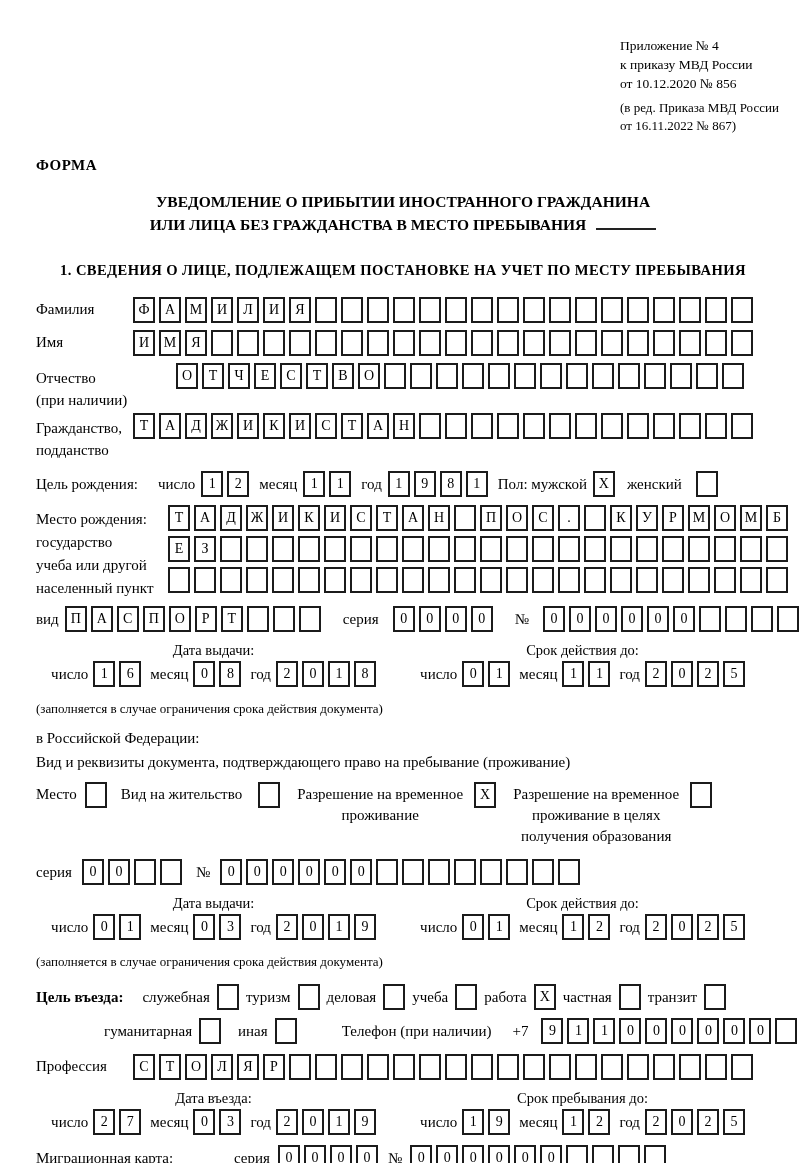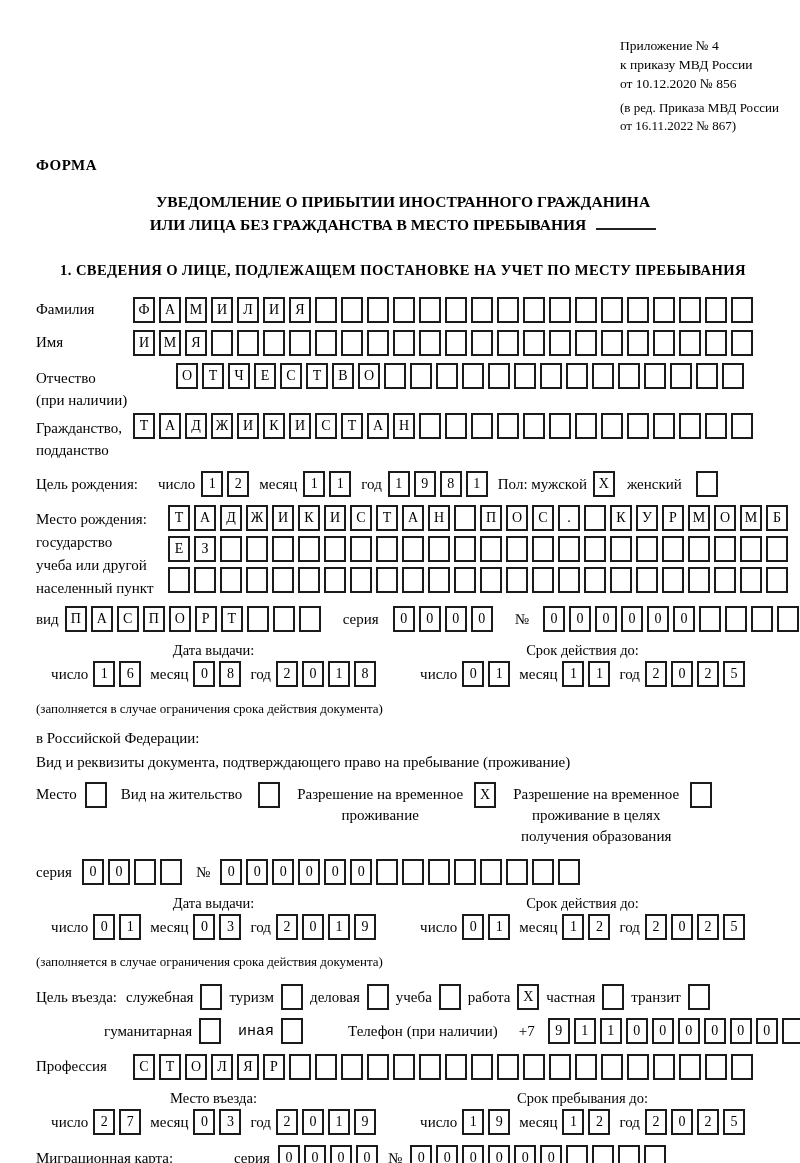--- a/index.html
+++ b/index.html
@@ -45,21 +45,21 @@
   .note-line { text-align:left; font-size:13px; margin-top:14px; padding-right:2px; }
 
   .para { margin-top:9px; line-height:24px; }
 
   .permit-row { display:flex; align-items:flex-start; margin-top:8px; gap:14px; }
   .opt { display:flex; align-items:flex-start; gap:8px; white-space:nowrap; }
   .opt .olbl { padding-top:4px; }
   .opt .multi { text-align:center; line-height:21px; white-space:normal; width:172px; padding-top:2px; }
 
   .purpose-row { display:flex; align-items:center; margin-top:14px; gap:7px; white-space:nowrap; }
-  .purpose-row .plab { margin-right:2px; }
+  .purpose-row .plab { margin-right:12px;font-weight:bold; }
   .purpose2 { display:flex; align-items:center; margin-top:8px; gap:7px; white-space:nowrap; padding-left:68px; }
   .phone-lab { margin-left:38px; }
   .phone-pre { margin-left:14px; margin-right:6px; }
 
   .bp-row { display:flex; align-items:flex-start; margin-top:8px; }
   .bp-labels { width:132px; flex:0 0 auto; line-height:23px; padding-top:3px; }
   .bp-cells .cells { display:flex; margin-bottom:5px; }
 
   .mig-row { display:flex; align-items:center; margin-top:10px; white-space:nowrap; }
   .mig-row .mlab { width:172px; }
@@ -570,21 +570,21 @@
     <span>транзит</span>
     <span class="cells">
         <span class="cell"></span>
       </span>
   </div>
   <div class="purpose2">
     <span>гуманитарная</span>
     <span class="cells">
         <span class="cell"></span>
       </span>
-    <span style="margin-left:10px;font-family:Liberation Mono, monospace;">иная</span>
+    <span style="margin-left:10px;">иная</span>
     <span class="cells">
         <span class="cell"></span>
       </span>
     <span class="phone-lab">Телефон (при наличии)</span>
     <span class="phone-pre">+7</span>
     <span class="cells">
         <span class="cell">9</span>
         <span class="cell">1</span>
         <span class="cell">1</span>
         <span class="cell">0</span>
@@ -622,21 +622,21 @@
         <span class="cell"></span>
         <span class="cell"></span>
         <span class="cell"></span>
         <span class="cell"></span>
         <span class="cell"></span>
       </span>
   </div>
 
   <div class="dates-row">
     <div class="date-block db-left">
-      <div class="date-heading">Место въезда:</div>
+      <div class="date-heading">Дата въезда:</div>
       <div class="date-line">
         <span class="t">число</span>
         <span class="cells">
             <span class="cell">2</span>
             <span class="cell">7</span>
           </span>
         <span class="t">месяц</span>
         <span class="cells">
             <span class="cell">0</span>
             <span class="cell">3</span>

